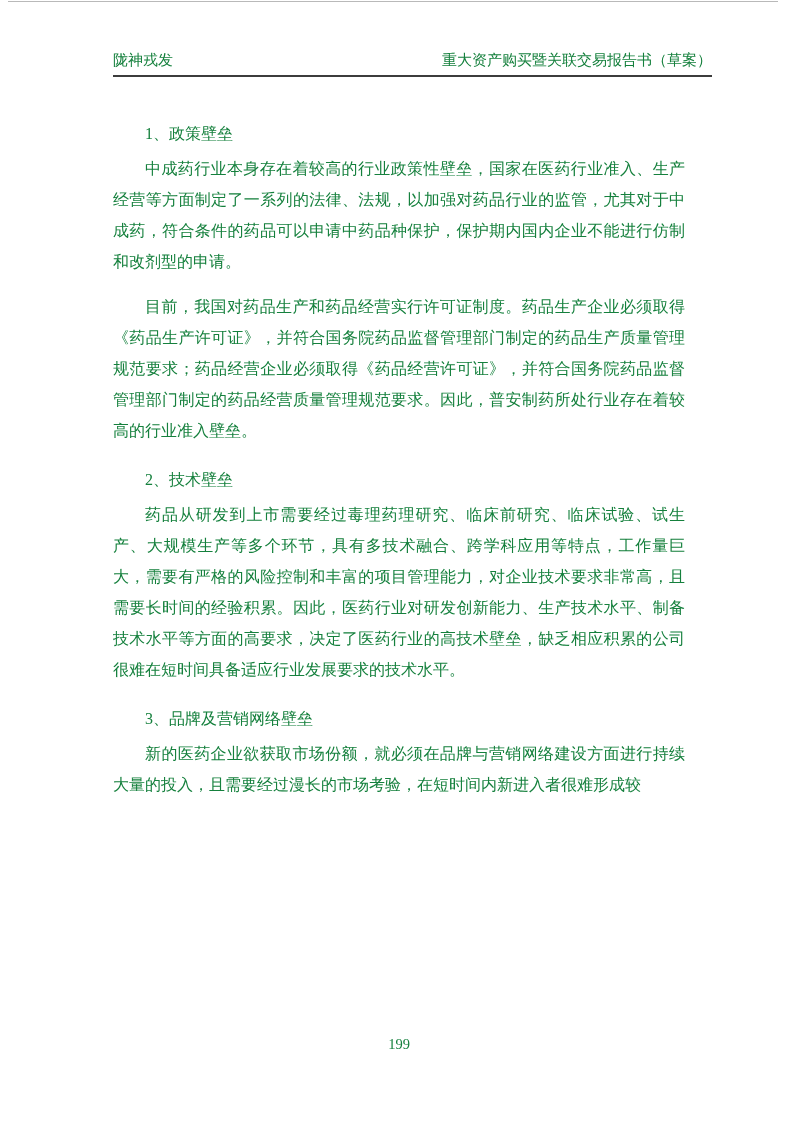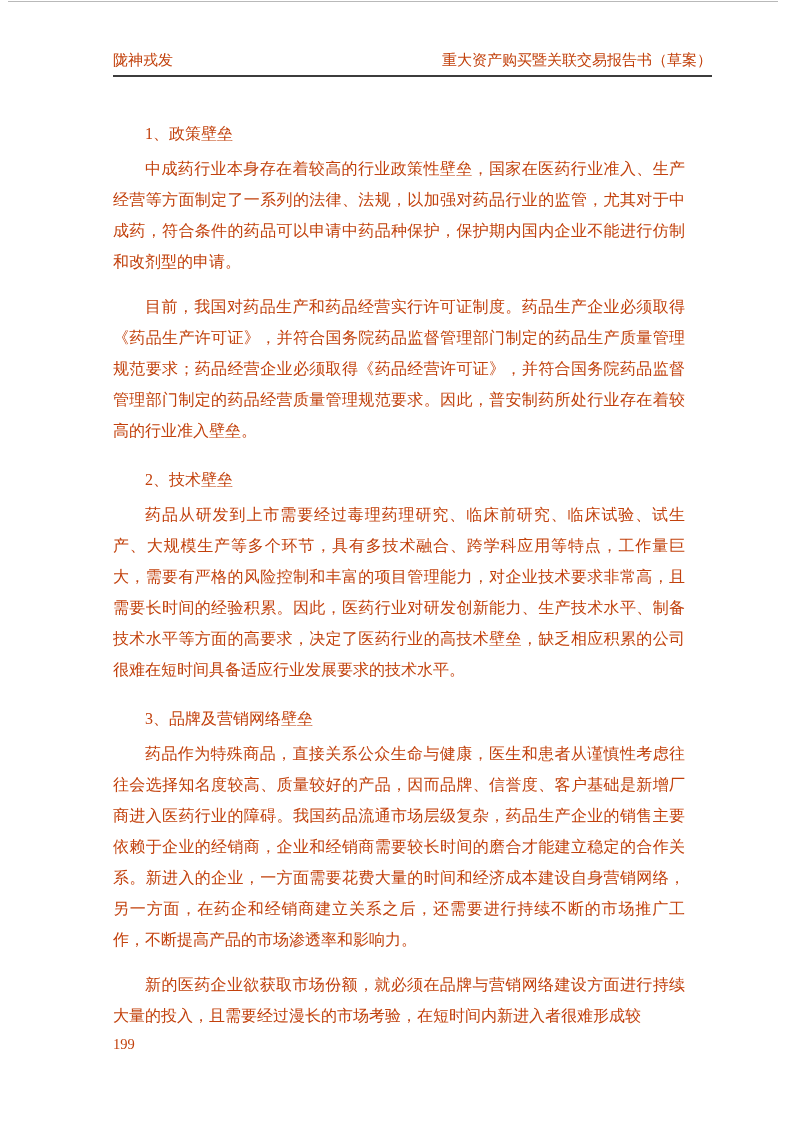--- a/index.html
+++ b/index.html
@@ -8,21 +8,21 @@
     padding: 0;
     background: #ffffff;
   }
   .page {
     position: relative;
     width: 793px;
     height: 1122px;
     background: #ffffff;
     overflow: hidden;
     font-family: "Liberation Serif", "DejaVu Serif", serif;
-    color: #c2410c;
+    color: #15803d;
   }
   .top-edge-line {
     position: absolute;
     top: 1px;
     left: 8px;
     width: 770px;
     height: 1px;
     background: #b9b9b9;
   }
   .header {
@@ -57,21 +57,21 @@
   .content p {
     text-indent: 2em;
     margin: 0 0 14px 0;
     font-family: Liberation Mono, monospace;
   }
   .footer {
     position: absolute;
     top: 1033px;
     left: 113px;
     width: 572px;
-    text-align: left;
+    text-align: center;
     font-size: 14.5px;
     line-height: 22px;
   }
 </style>
 </head>
 <body>
 
 <div class="page">
 
   <div class="top-edge-line"></div>
@@ -84,21 +84,20 @@
   <div class="content">
 
     <div class="heading">1、政策壁垒</div>
     <p>中成药行业本身存在着较高的行业政策性壁垒，国家在医药行业准入、生产经营等方面制定了一系列的法律、法规，以加强对药品行业的监管，尤其对于中成药，符合条件的药品可以申请中药品种保护，保护期内国内企业不能进行仿制和改剂型的申请。</p>
     <p>目前，我国对药品生产和药品经营实行许可证制度。药品生产企业必须取得《药品生产许可证》，并符合国务院药品监督管理部门制定的药品生产质量管理规范要求；药品经营企业必须取得《药品经营许可证》，并符合国务院药品监督管理部门制定的药品经营质量管理规范要求。因此，普安制药所处行业存在着较高的行业准入壁垒。</p>
 
     <div class="heading">2、技术壁垒</div>
     <p>药品从研发到上市需要经过毒理药理研究、临床前研究、临床试验、试生产、大规模生产等多个环节，具有多技术融合、跨学科应用等特点，工作量巨大，需要有严格的风险控制和丰富的项目管理能力，对企业技术要求非常高，且需要长时间的经验积累。因此，医药行业对研发创新能力、生产技术水平、制备技术水平等方面的高要求，决定了医药行业的高技术壁垒，缺乏相应积累的公司很难在短时间具备适应行业发展要求的技术水平。</p>
 
     <div class="heading">3、品牌及营销网络壁垒</div>
-    <p>药品作为特殊商品，直接关系公众生命与健康，医生和患者从谨慎性考虑往往会选择知名度较高、质量较好的产品，因而品牌、信誉度、客户基础是新增厂商进入医药行业的障碍。我国药品流通市场层级复杂，药品生产企业的销售主要依赖于企业的经销商，企业和经销商需要较长时间的磨合才能建立稳定的合作关系。新进入的企业，一方面需要花费大量的时间和经济成本建设自身营销网络，另一方面，在药企和经销商建立关系之后，还需要进行持续不断的市场推广工作，不断提高产品的市场渗透率和影响力。</p>
     <p>新的医药企业欲获取市场份额，就必须在品牌与营销网络建设方面进行持续大量的投入，且需要经过漫长的市场考验，在短时间内新进入者很难形成较</p>
 
   </div>
 
   <div class="footer">
     <span>199</span>
   </div>
 
 </div>
 

